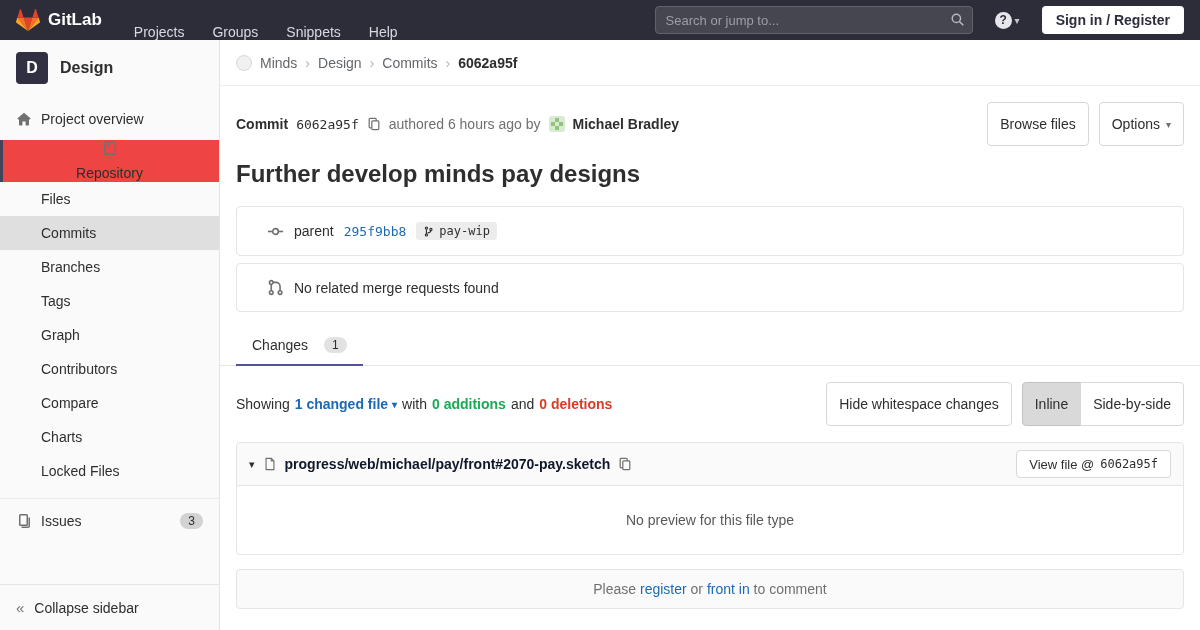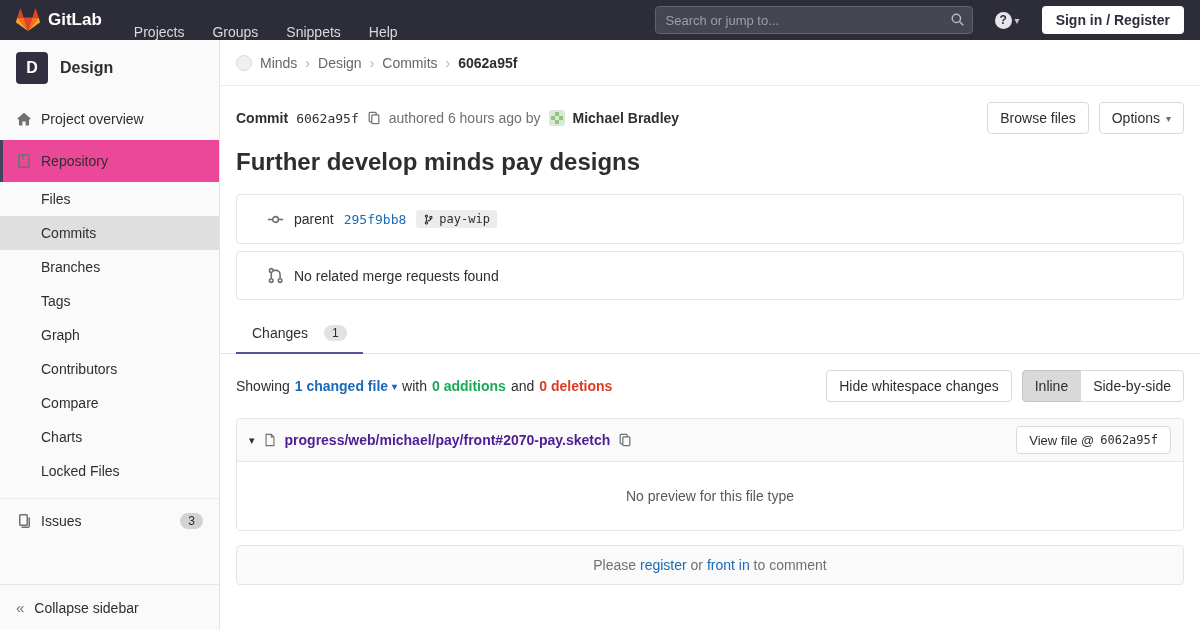--- a/index.html
+++ b/index.html
@@ -51,21 +51,21 @@
   .avatar-d {
     width:32px; height:32px; border-radius:4px; background:#303042; color:#fff;
     display:flex; align-items:center; justify-content:center; font-weight:bold; font-size:16px;
   }
   .project-name { font-weight:bold; font-size:16px; color:#2e2e2e; }
   .side-item {
     display:flex; align-items:center; gap:9px; height:42px; padding:0 16px;
     color:#2e2e2e; position:relative; font-size:14px;
   }
   .side-item .accent { position:absolute; left:0; top:0; bottom:0; width:3px; background:#44435c; }
-  .side-item.repo-active { background:#ec4899; }
+  .side-item.repo-active { background:#ef4444;flex-direction:column; }
   .sub-list a { display:block; padding:9px 16px 9px 41px; color:#2e2e2e; font-size:14px; }
   .sub-list a.active { background:#dfdfdf; }
   .issues-row { margin-top:10px; border-top:1px solid #ececec; padding-top:2px; }
   .badge-pill {
     background:#d2d2d2; border-radius:10px; padding:1px 8px; font-size:12px; color:#2e2e2e;
   }
   .badge-right { margin-left:auto; }
   .collapse-row {
     margin-top:auto; border-top:1px solid #e5e5e5; height:46px; display:flex;
     align-items:center; gap:10px; padding:0 16px; color:#2e2e2e;
@@ -83,21 +83,21 @@
   .crumb-current { font-weight:bold; color:#2e2e2e; }
 
   .commit-meta { display:flex; align-items:center; padding:16px 16px 4px; gap:8px; }
   .commit-meta .label { font-weight:bold; }
   .gray { color:#707070; }
   .author-avatar { width:16px; height:16px; border-radius:3px; overflow:hidden; flex:none; }
   .author-name { font-weight:bold; color:#2e2e2e; }
   .meta-right { margin-left:auto; display:flex; gap:10px; }
 
   .btn {
-    display:inline-flex; align-items:center; gap:6px; height:32px; padding:0 12px;
+    display:inline-flex; align-items:center; gap:6px; height:44px; padding:0 12px;
     background:#fff; border:1px solid #d8d8d8; border-radius:4px; font-size:14px;
     color:#2e2e2e; cursor:pointer; font-family:inherit; white-space:nowrap;
   }
   .btn.sm { height:28px; font-size:13px; }
   .btn.active { background:#d9d9d9; border-color:#c2c2c2; }
   .btn-group { display:inline-flex; }
   .btn-group .btn { border-radius:0; margin-left:-1px;text-align:center; }
   .btn-group .btn:first-child { border-radius:4px 0 0 4px; margin-left:0; }
   .btn-group .btn:last-child { border-radius:0 4px 4px 0; }
 
@@ -128,21 +128,21 @@
   .additions { color:#1aaa55; font-weight:bold; }
   .deletions { color:#db3b21; font-weight:bold; }
   .diff-controls { display:flex; align-items:center; gap:10px; }
 
   .file-box { margin:0 16px 14px; border:1px solid #e5e5e5; border-radius:4px; }
   .file-header {
     display:flex; align-items:center; gap:8px; padding:7px 12px;
     background:#fafafa; border-bottom:1px solid #e5e5e5; border-radius:4px 4px 0 0;
   }
   .caret { font-size:11px; color:#2e2e2e; }
-  .file-path { font-weight:bold; color:#4c1d95; }
+  .file-path { font-weight:bold; color:#0f172a; }
   .file-header .right { margin-left:auto; }
   .file-body { padding:26px; text-align:center; color:#585858; font-size:14px; }
 
   .comment-bar {
     margin:14px 16px 16px; background:#fafafa; border:1px solid #e5e5e5; border-radius:4px;
     padding:11px; text-align:center; color:#707070; font-size:14px;
   }
 </style>
 </head>
 <body>

